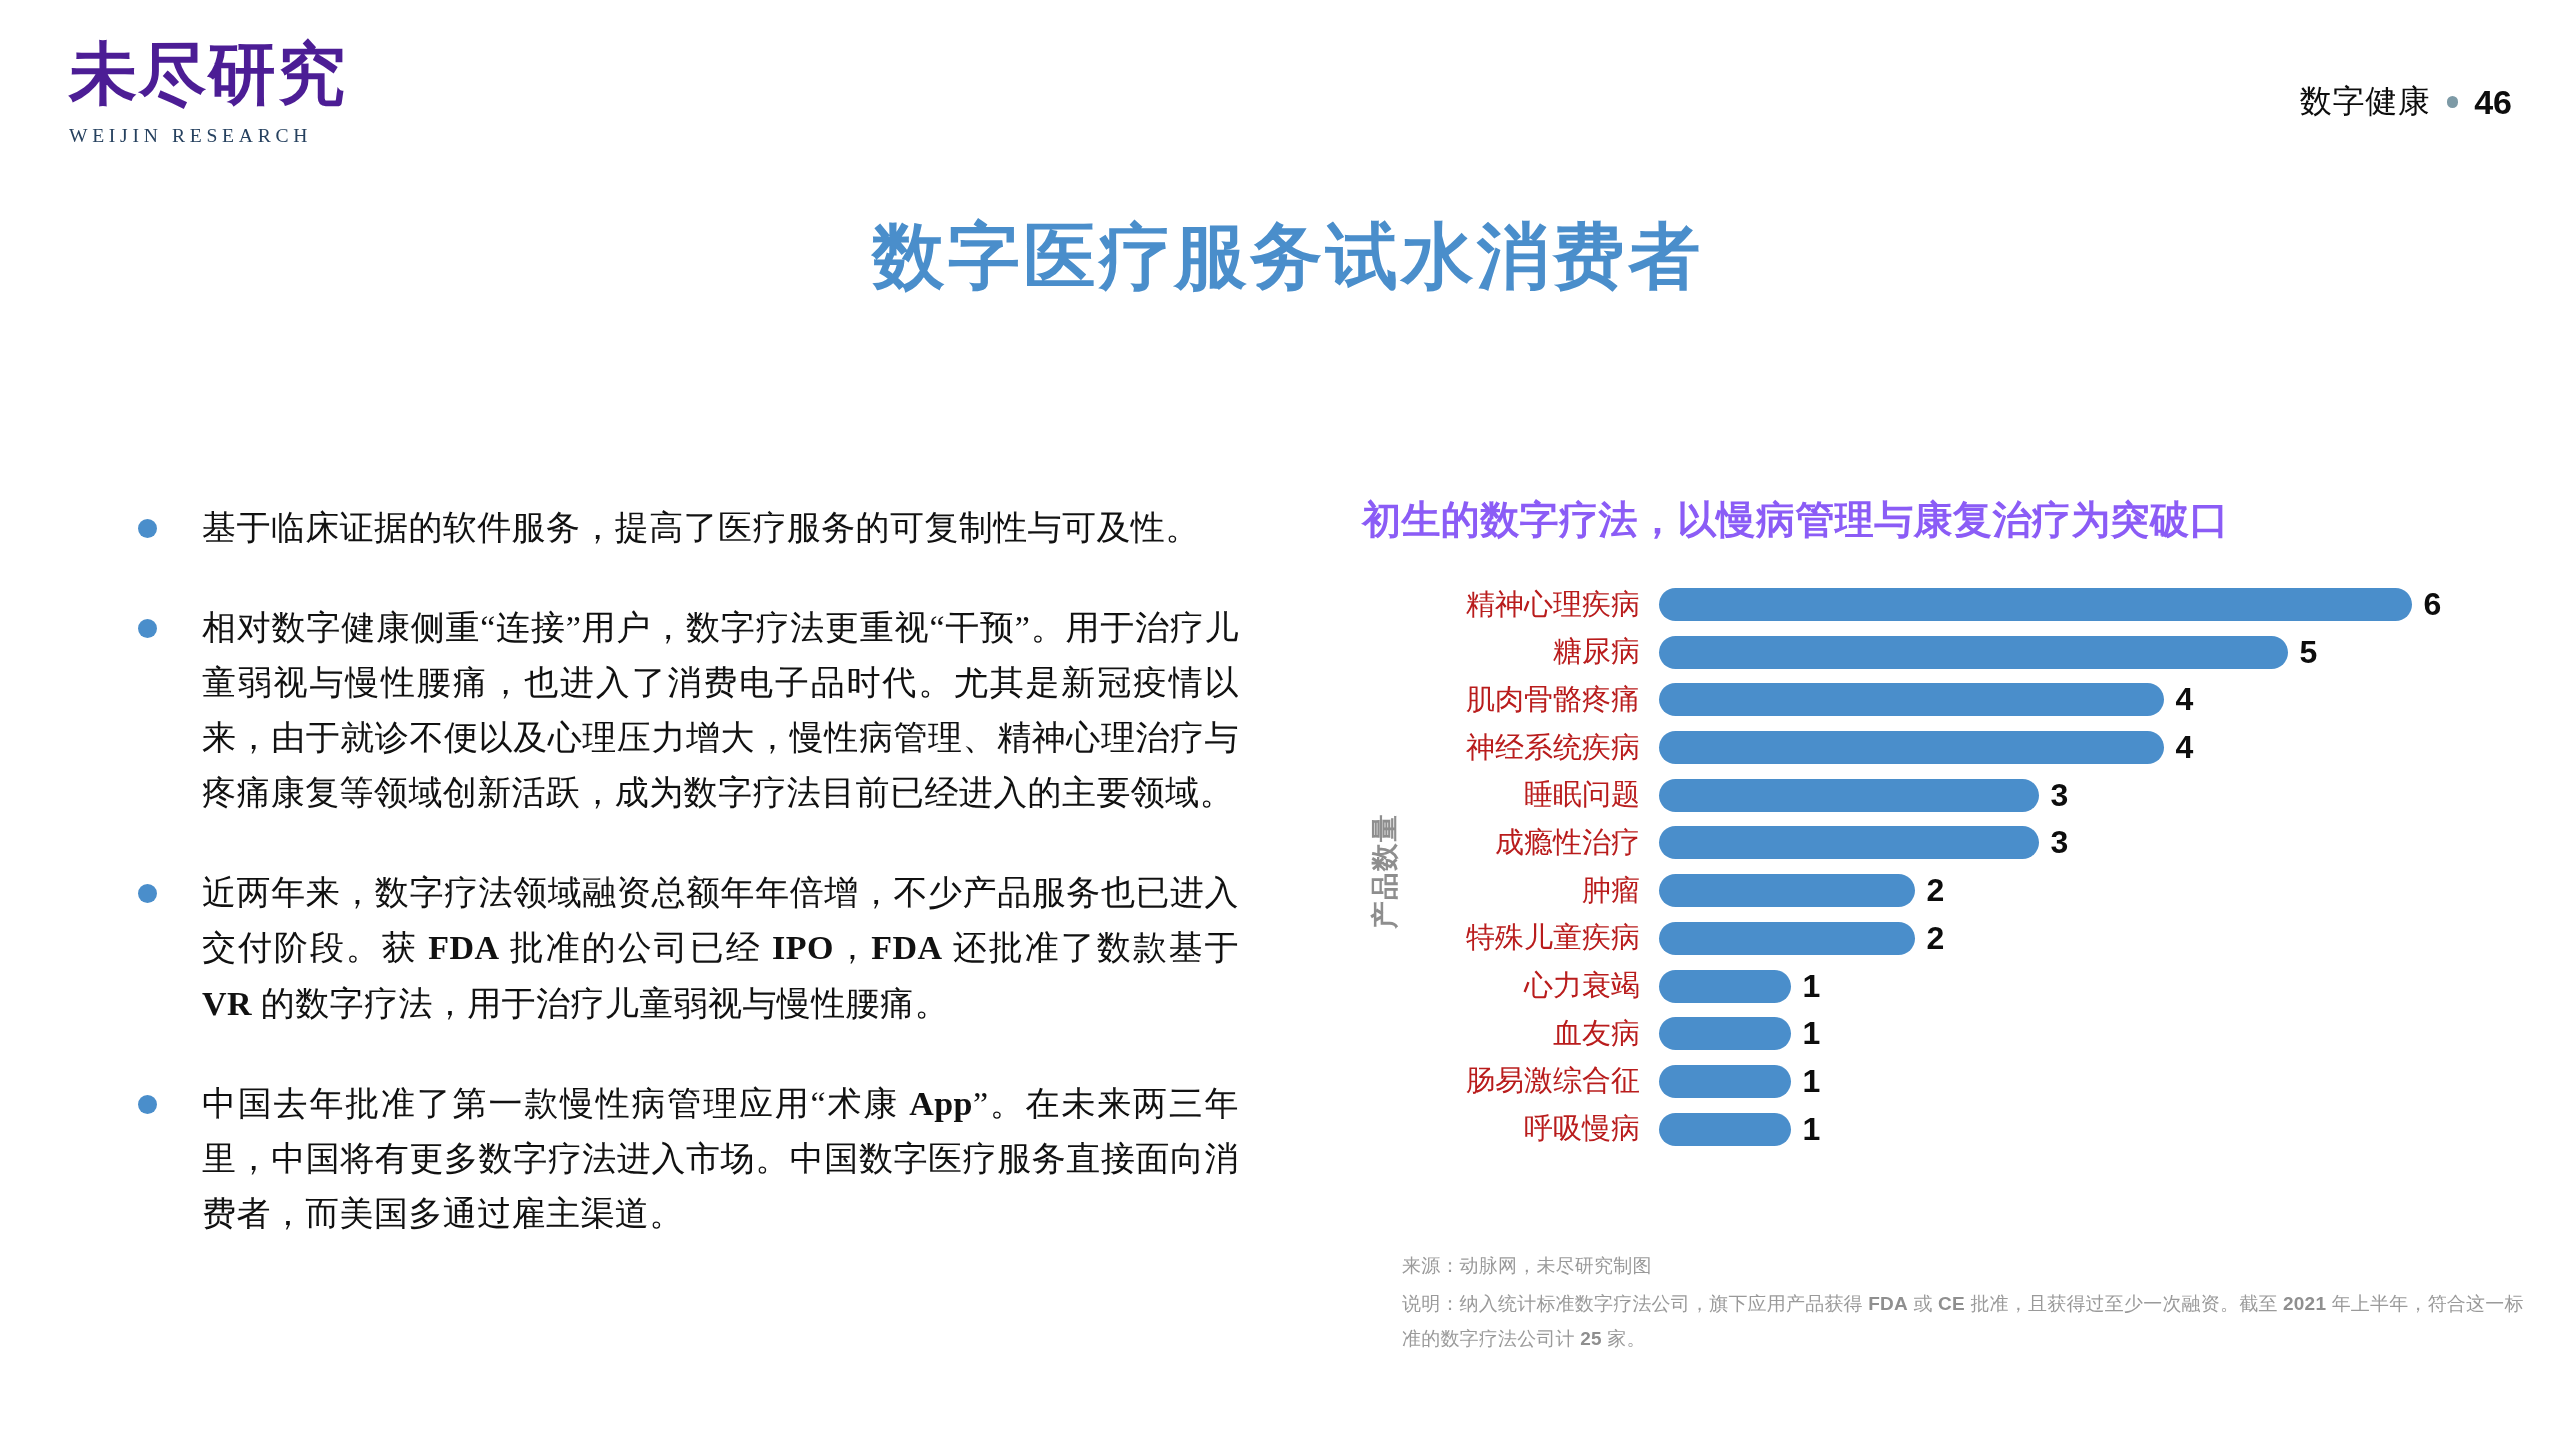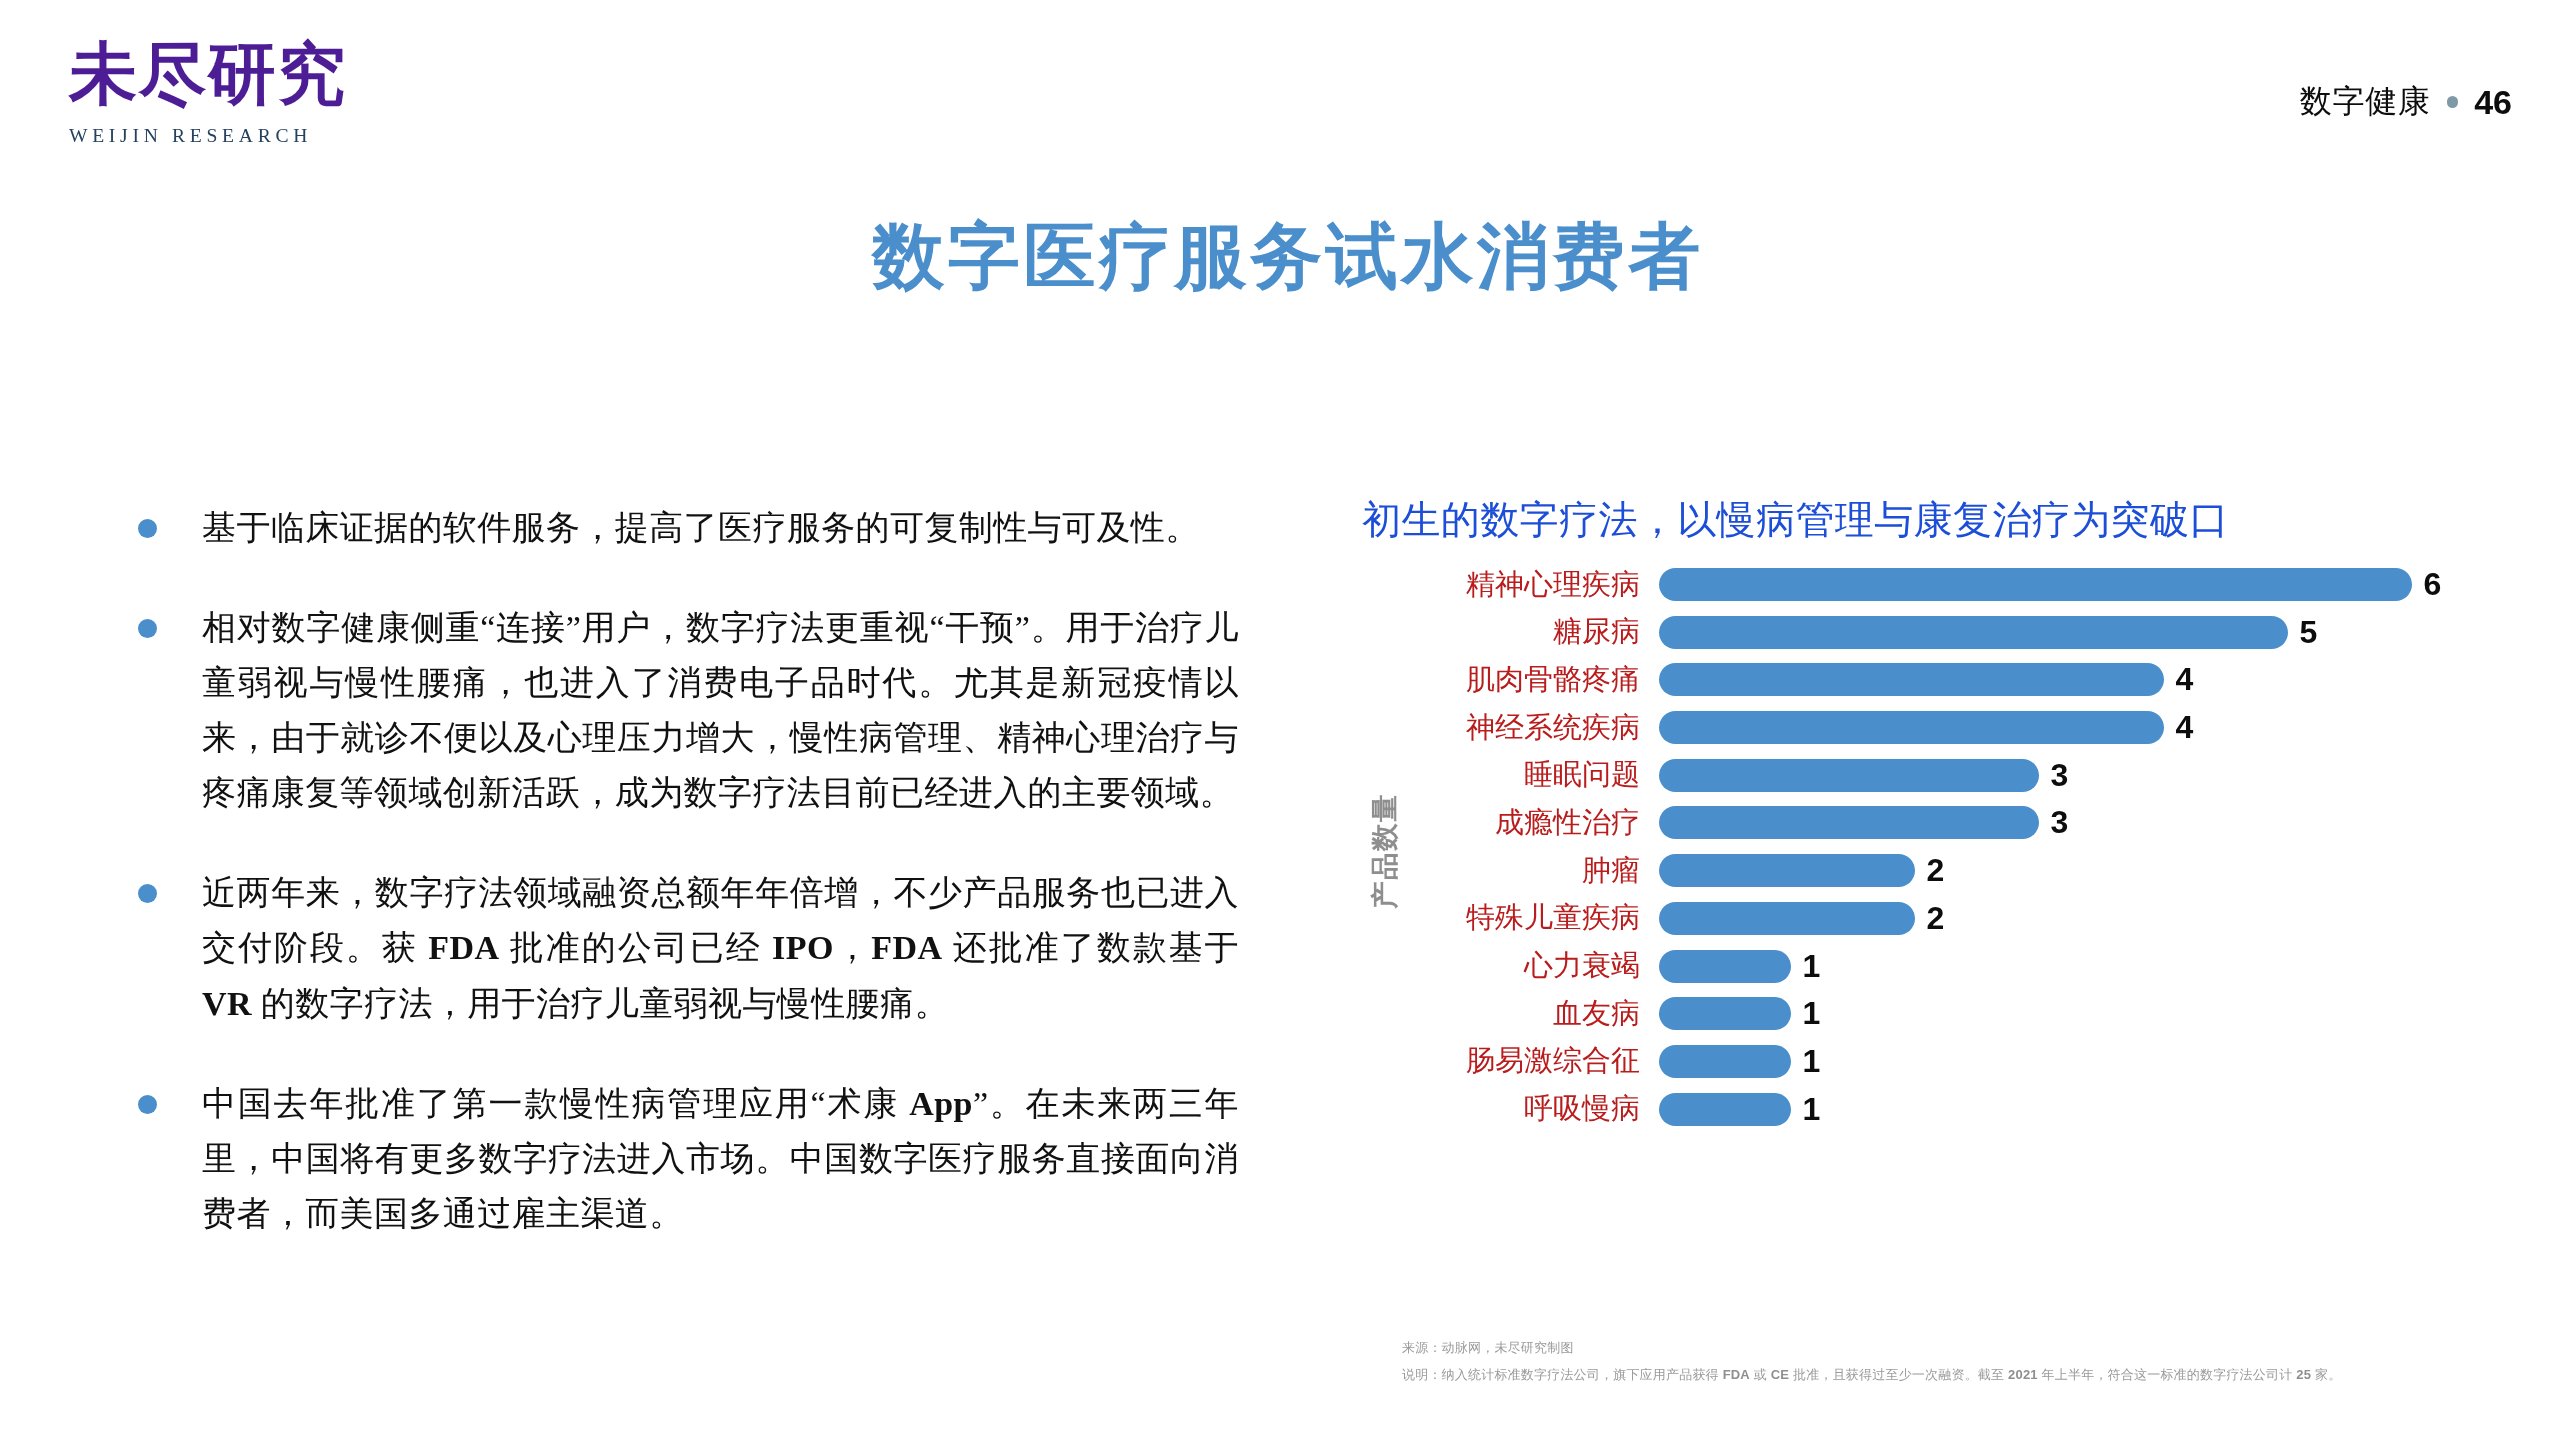--- a/index.html
+++ b/index.html
@@ -123,25 +123,25 @@
 
   
   .right-col {
     position: absolute;
     left: 1362px;
     top: 493px;
     width: 1159px;
   }
   .chart-title {
     font-size: 39px;
-    font-weight: normal;
-    color: #1d4ed8;
+    font-weight: bold;
+    color: #8b5cf6;
     letter-spacing: 0.4px;
     white-space: nowrap;
-    margin-bottom: 18px;
+    margin-bottom: 38px;
   }
   .chart-body {
     position: relative;
     display: flex;
     align-items: stretch;
   }
   .y-axis-label {
     flex: 0 0 auto;
     width: 46px;
     display: flex;
@@ -194,24 +194,24 @@
     font-weight: bold;
     color: #0d0d0d;
     margin-left: 11.6px;
     white-space: nowrap;
   }
 
   
   .footnotes {
     position: absolute;
     left: 1402px;
-    top: 1336px;
+    top: 1248px;
     width: 1137px;
     color: #9a9a9a;
-    font-size: 13px;
+    font-size: 19px;
     line-height: 1.85;
     letter-spacing: 0.2px;
   }
   .footnotes b { font-weight: bold; color: #8f8f8f; }
   .footnote-line { margin-bottom: 2.9px; }
 </style>
 </head>
 <body>
 
 <div class="header">

